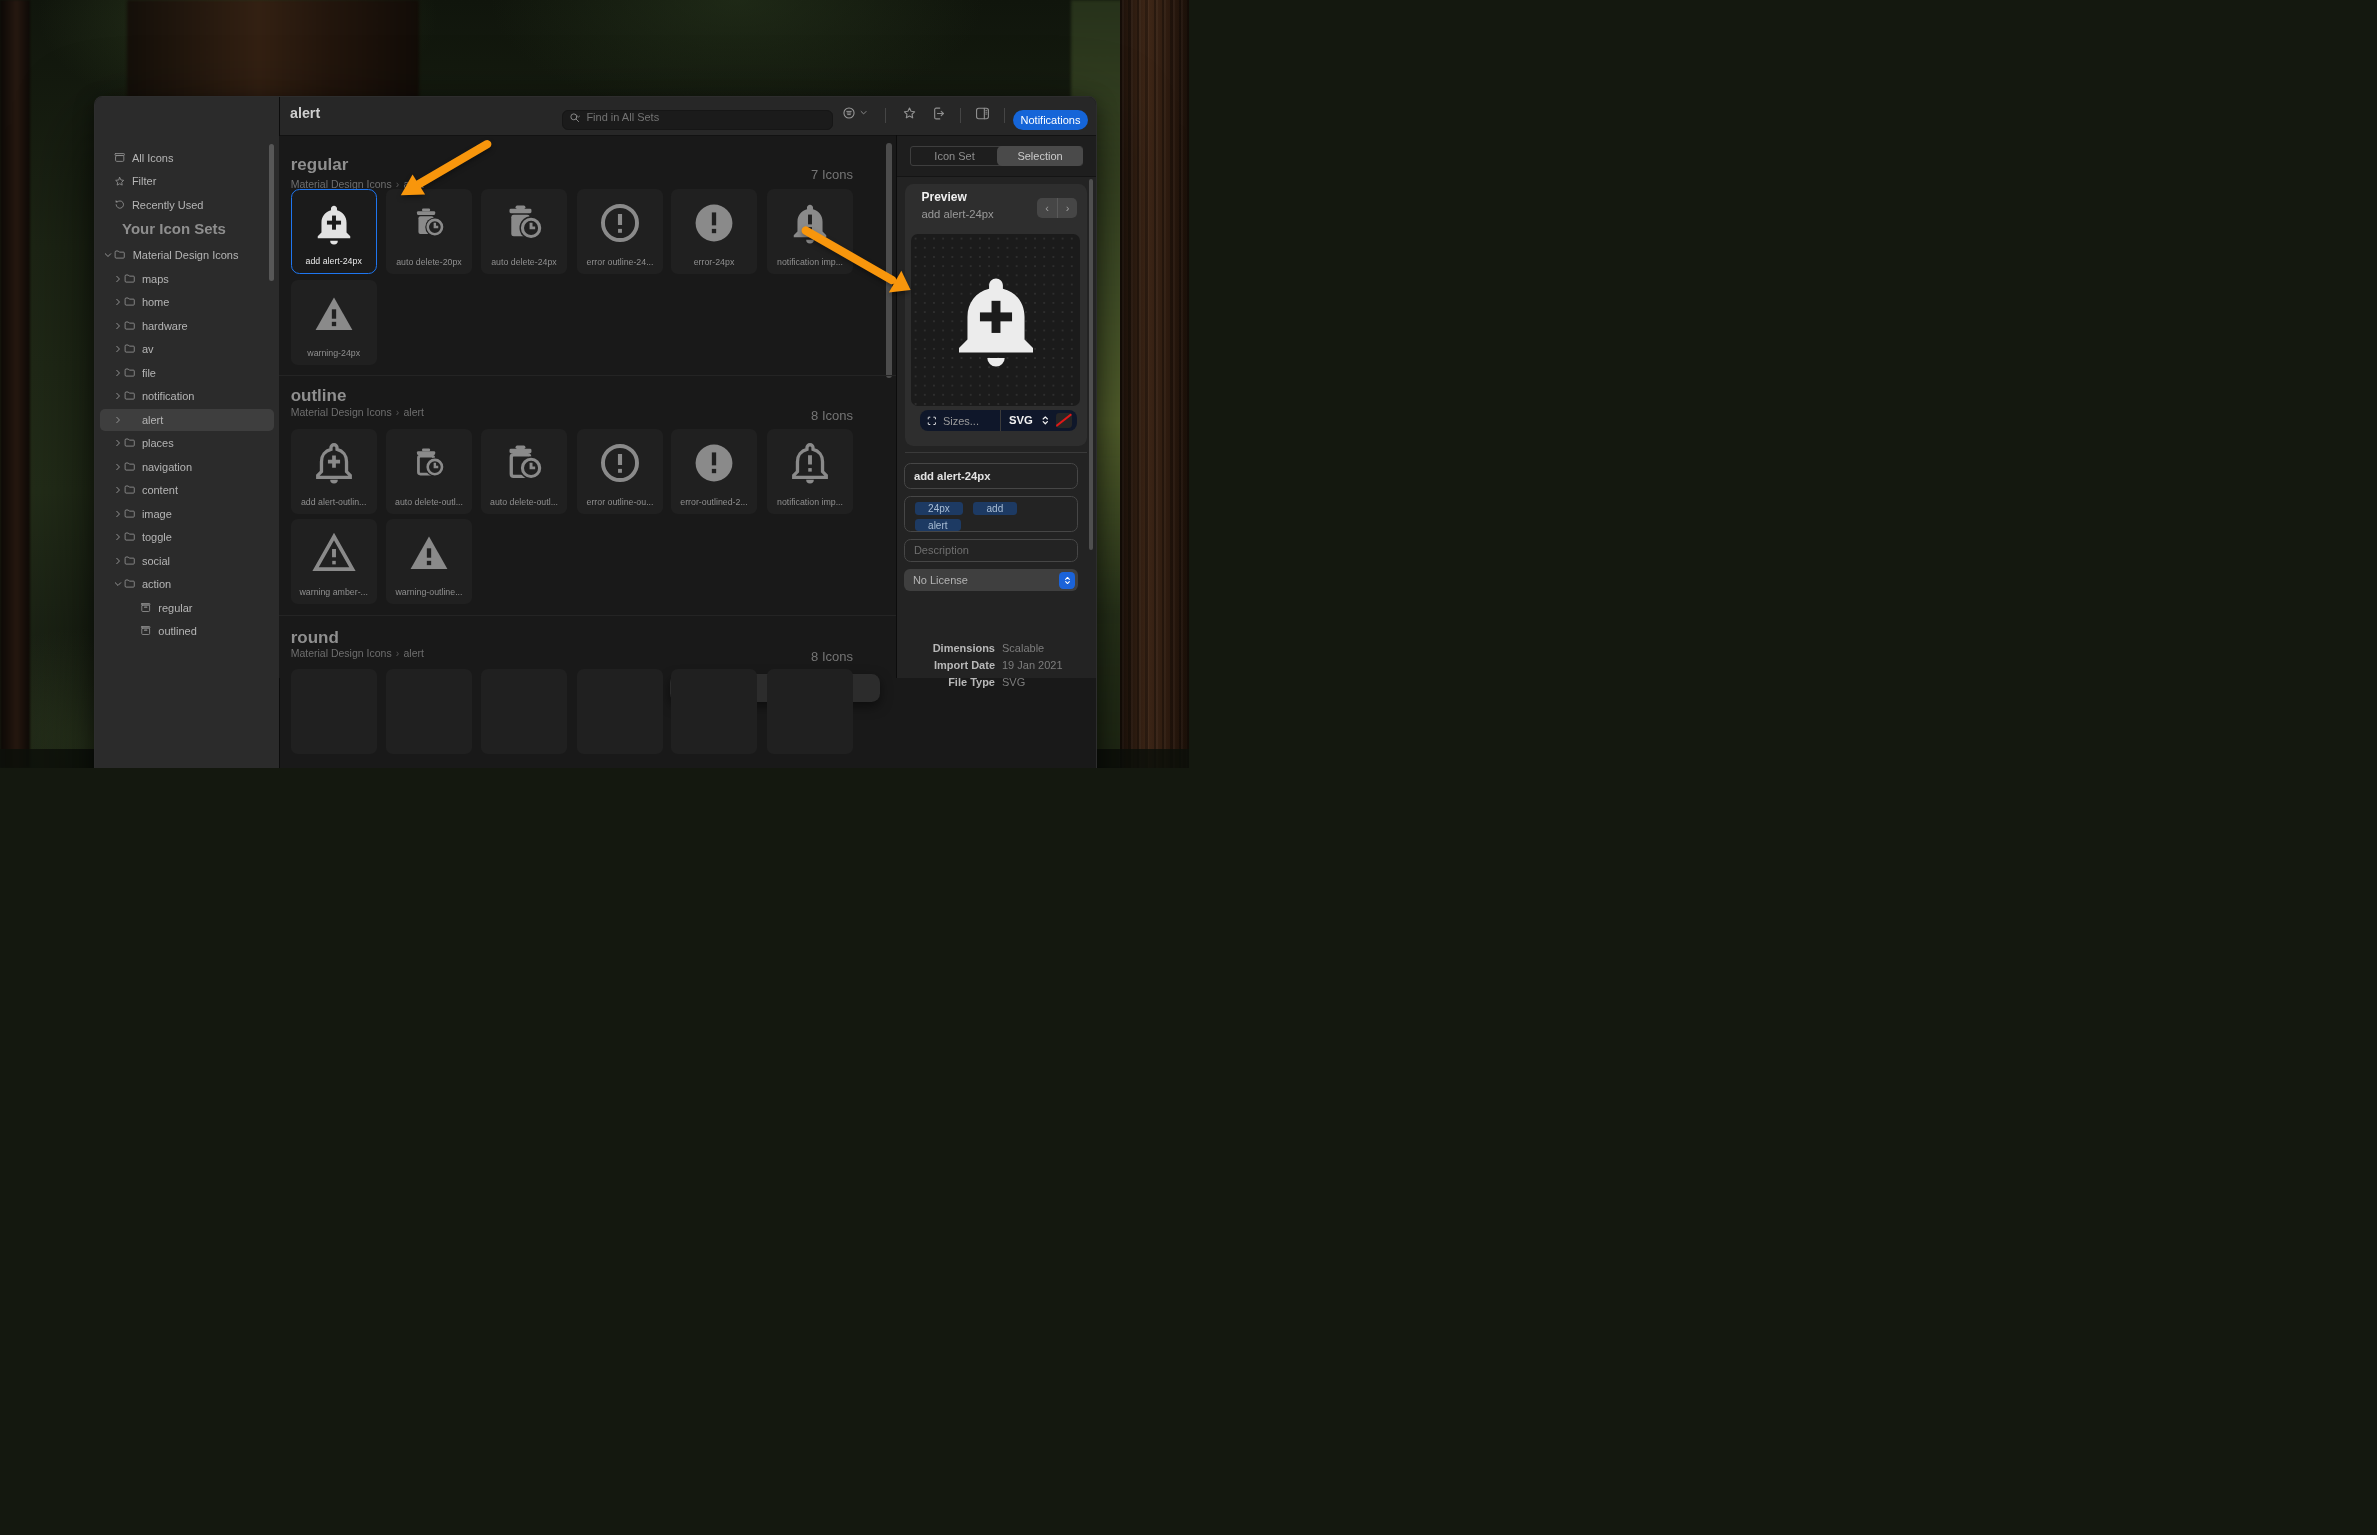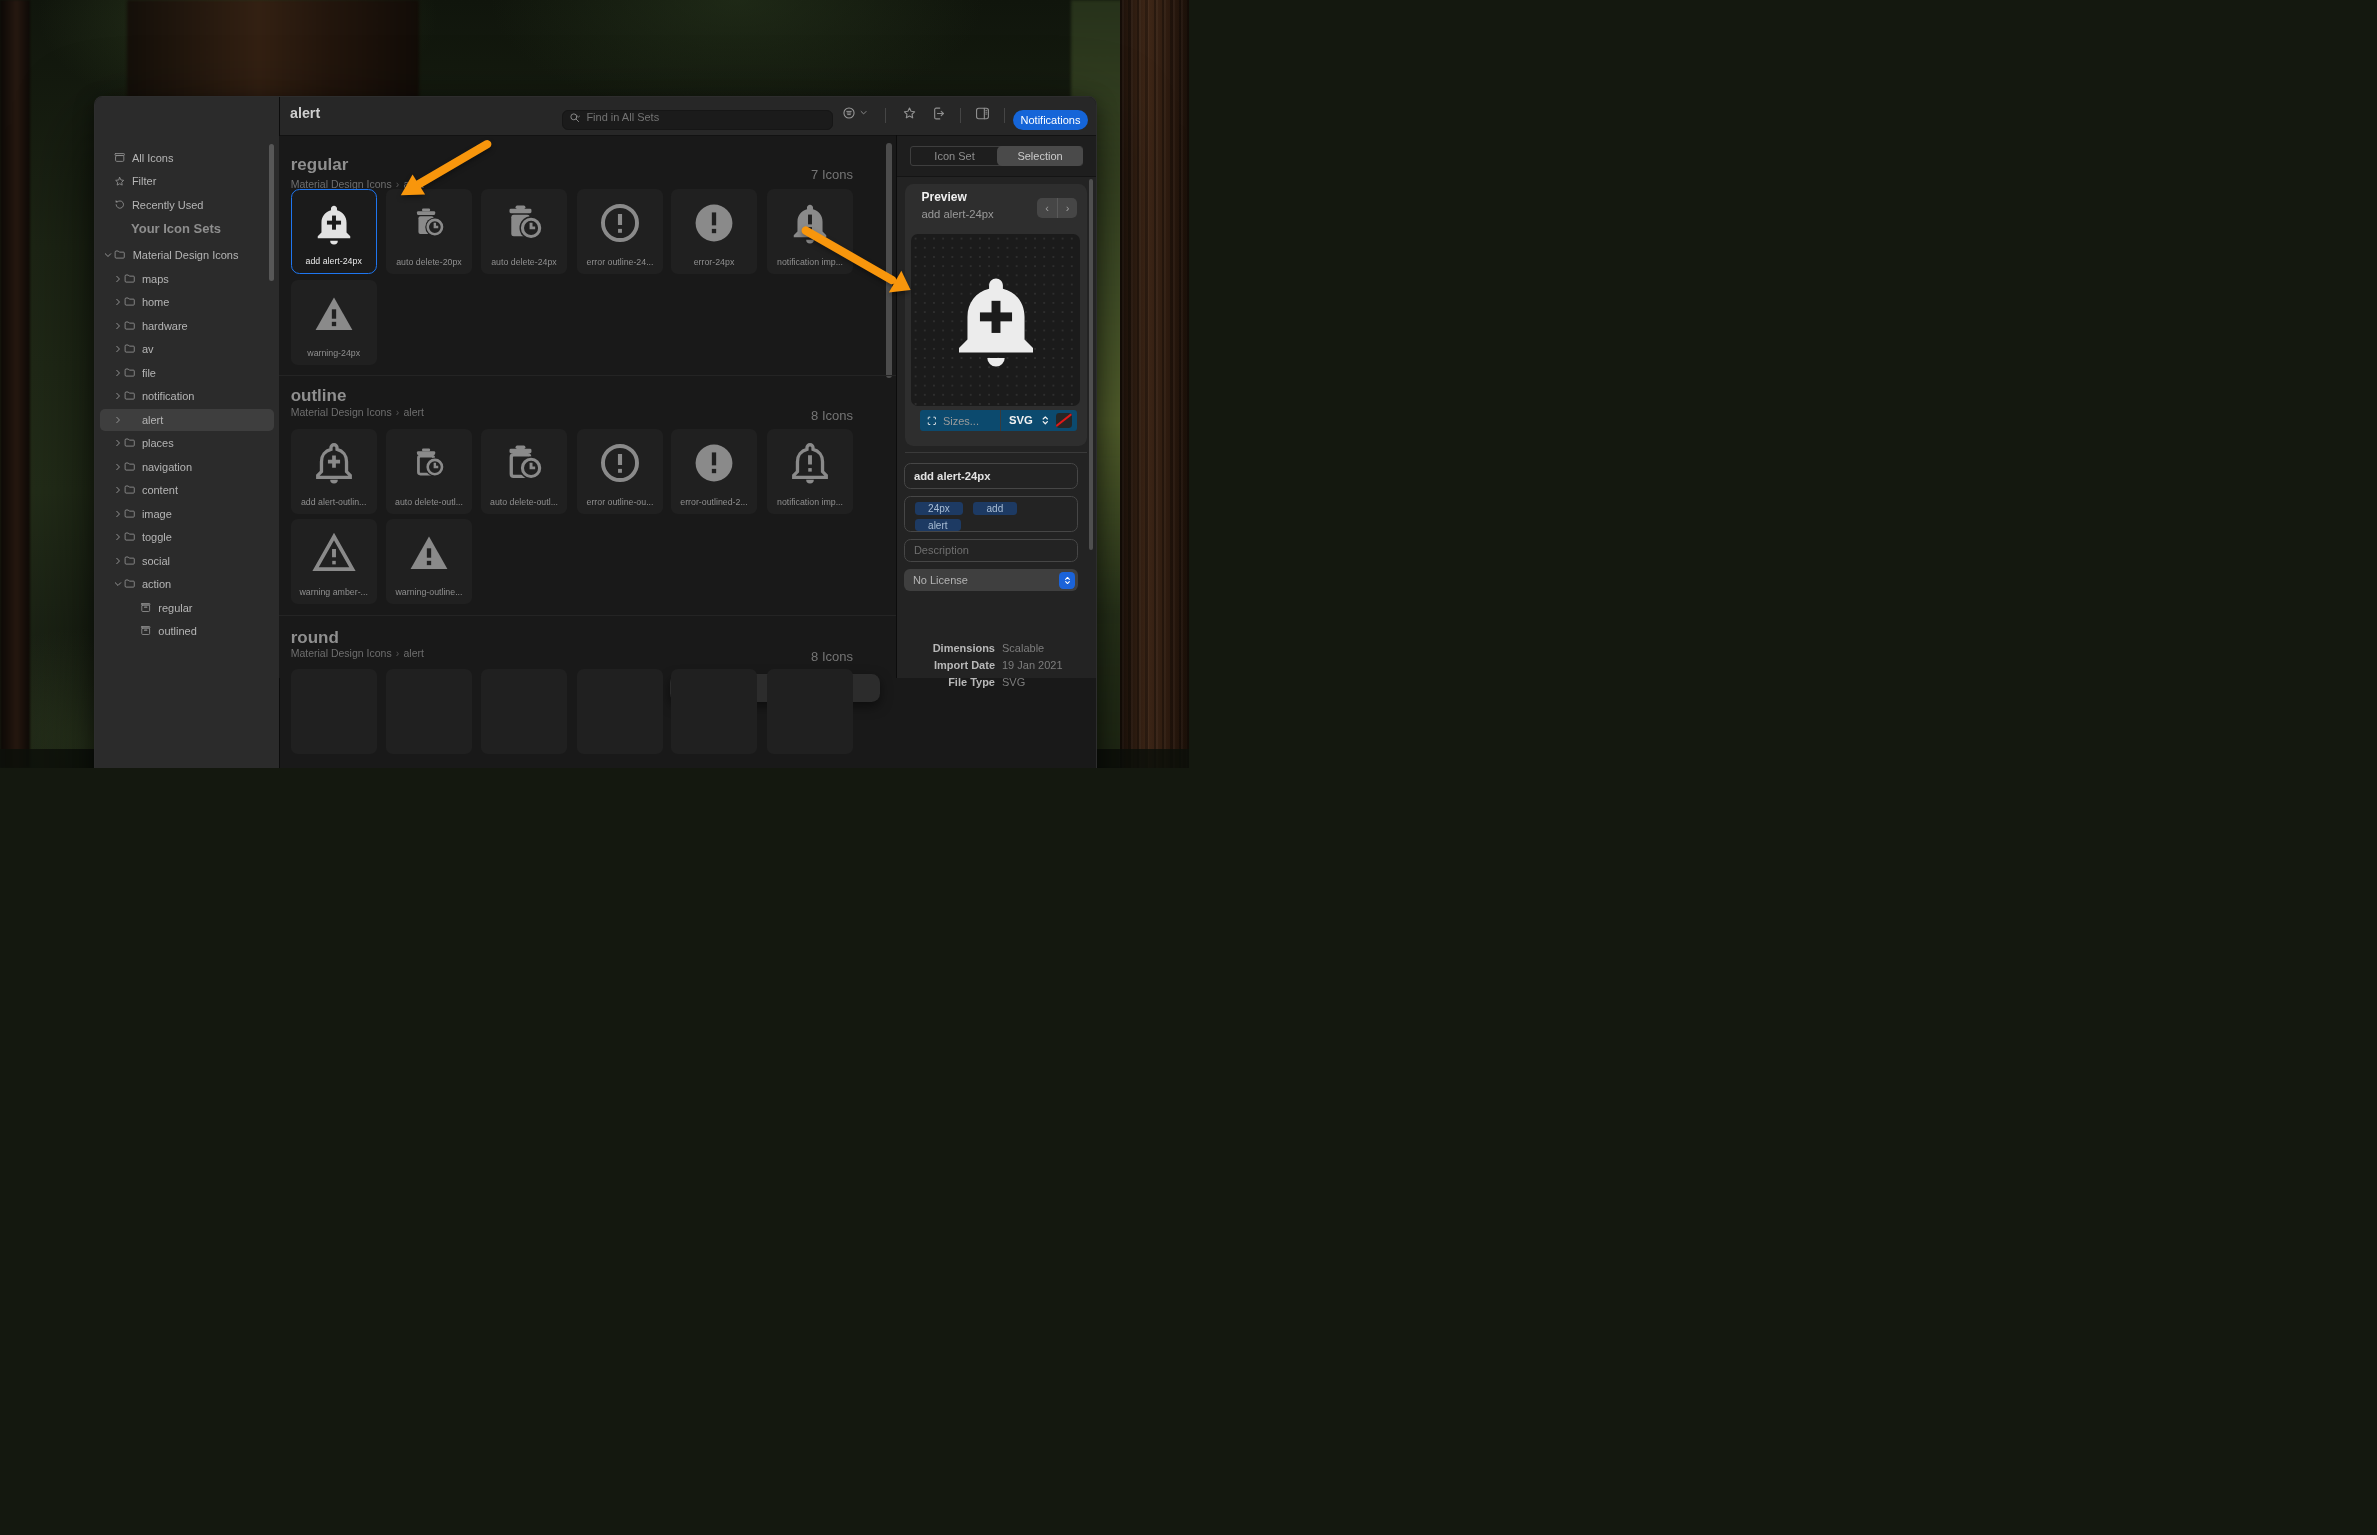--- a/index.html
+++ b/index.html
@@ -53,22 +53,22 @@
 
   .notif-btn { position:absolute; left:918px; top:12.6px; width:75px; height:20px; background:#1565d8;
     border-radius:10px; color:#fff; font-size:11px; display:flex; align-items:center; justify-content:center; }
 
   
   .sidebar { position:absolute; left:0; top:0; width:184px; height:100%; background:#2b2b2b; }
   .sidebar-divider { position:absolute; left:184px; top:0; width:0.8px; height:100%; background:#0c0c0c; }
   #sidebar-list { position:absolute; left:0; top:49px; width:184px; }
   .sb-row { position:relative; height:23.5px; display:flex; align-items:center; color:#b5b5b5; font-size:11px; }
   .sb-row .sb-ico { color:#8f8f8f; display:flex; }
-  .sb-header { height:23.5px; display:flex; align-items:center; padding-left:36px; color:#8e8e8e;
-    font-size:13px; font-weight:bold; }
+  .sb-header { height:23.5px; display:flex; align-items:center; padding-left:27px; color:#8e8e8e;
+    font-size:15px; font-weight:bold; }
   .sb-sel { position:absolute; left:5px; right:5px; top:0.8px; bottom:0.8px; background:#3e3e3e; border-radius:5px; }
   .sb-label { position:relative; margin-left:5.9px; white-space:nowrap; }
   .sb-chev { position:relative; width:10px; height:10px; color:#9a9a9a; }
   .sidebar-bottom-line { position:absolute; left:0; bottom:39px; width:184px; height:0.8px; background:#3a3a3a; }
   .filter-field { position:absolute; left:5px; bottom:11.7px; width:174px; height:22px; border:0.8px solid #424242;
     border-radius:6.7px; display:flex; align-items:center; padding-left:5px; color:#7a7a7a; }
   .filter-field input { background:transparent; border:none; outline:none; width:126px; color:#bbb;
     font-size:11px; font-family:"Liberation Sans",sans-serif; }
   .filter-field input::placeholder { color:#737373; }
   .sb-scroll { position:absolute; left:174px; top:47px; width:5px; height:137px; background:#575757; border-radius:2.5px; }
@@ -104,22 +104,22 @@
 
   .prev-card { position:absolute; left:7.5px; top:48px; width:182px; height:262px; background:#2e2e2e; border-radius:8.4px; }
   .prev-title { position:absolute; left:17px; top:5.9px; font-size:12px; font-weight:bold; color:#f0f0f0; }
   .prev-sub { position:absolute; left:17px; top:24px; font-size:11.3px; color:#9a9a9a; }
   .prev-nav { position:absolute; right:9.2px; top:14.3px; width:40px; height:20px; background:#464646; border-radius:5px; display:flex; }
   .prev-nav .pn { flex:1; display:flex; align-items:center; justify-content:center; color:#9d9d9d; font-size:11px; }
   .prev-nav .pn:first-child { border-right:0.8px solid #5a5a5a; }
   .dotbox { position:absolute; left:6.7px; top:50px; width:169px; height:172px; background-color:#1b1b1b;
     background-image:radial-gradient(circle, #2e2e2e 1px, transparent 1.2px); background-size:9.2px 9.2px;
     border-radius:6.7px; }
-  .sizes-bar { position:absolute; left:15px; top:226px; width:157px; height:21px; background:#0c4a6e;
-    border-radius:3px; display:flex; align-items:center; }
+  .sizes-bar { position:absolute; left:15px; top:226px; width:157px; height:21px; background:#0f172a;
+    border-radius:8px; display:flex; align-items:center; }
   .sizes-left { flex:1; display:flex; align-items:center; padding-left:6.7px; color:#9b9b9b; font-size:11px; }
   .sizes-div { width:0.8px; height:21px; background:#3b3b3b; }
   .sizes-right { display:flex; align-items:center; padding:0 5px 0 8.4px; color:#f2f2f2; font-size:11.3px; font-weight:bold; }
   .color-well { width:16px; height:14.3px; background:#262626; border-radius:3.4px; margin-left:4.2px; position:relative; overflow:hidden; }
   .color-well .slash { position:absolute; left:-2.5px; top:5.9px; width:22px; height:2.2px; background:#e01818; transform:rotate(-38deg); }
 
   .insp-sep { position:absolute; left:7.5px; top:316px; width:182px; height:0.8px; background:#3a3a3a; }
   .name-field { position:absolute; left:6.7px; top:327px; width:174px; height:26px; border:0.8px solid #464646;
     border-radius:6.7px; display:flex; align-items:center; }
   .name-field input { background:transparent; border:none; outline:none; color:#e2e2e2; font-size:11.3px;

